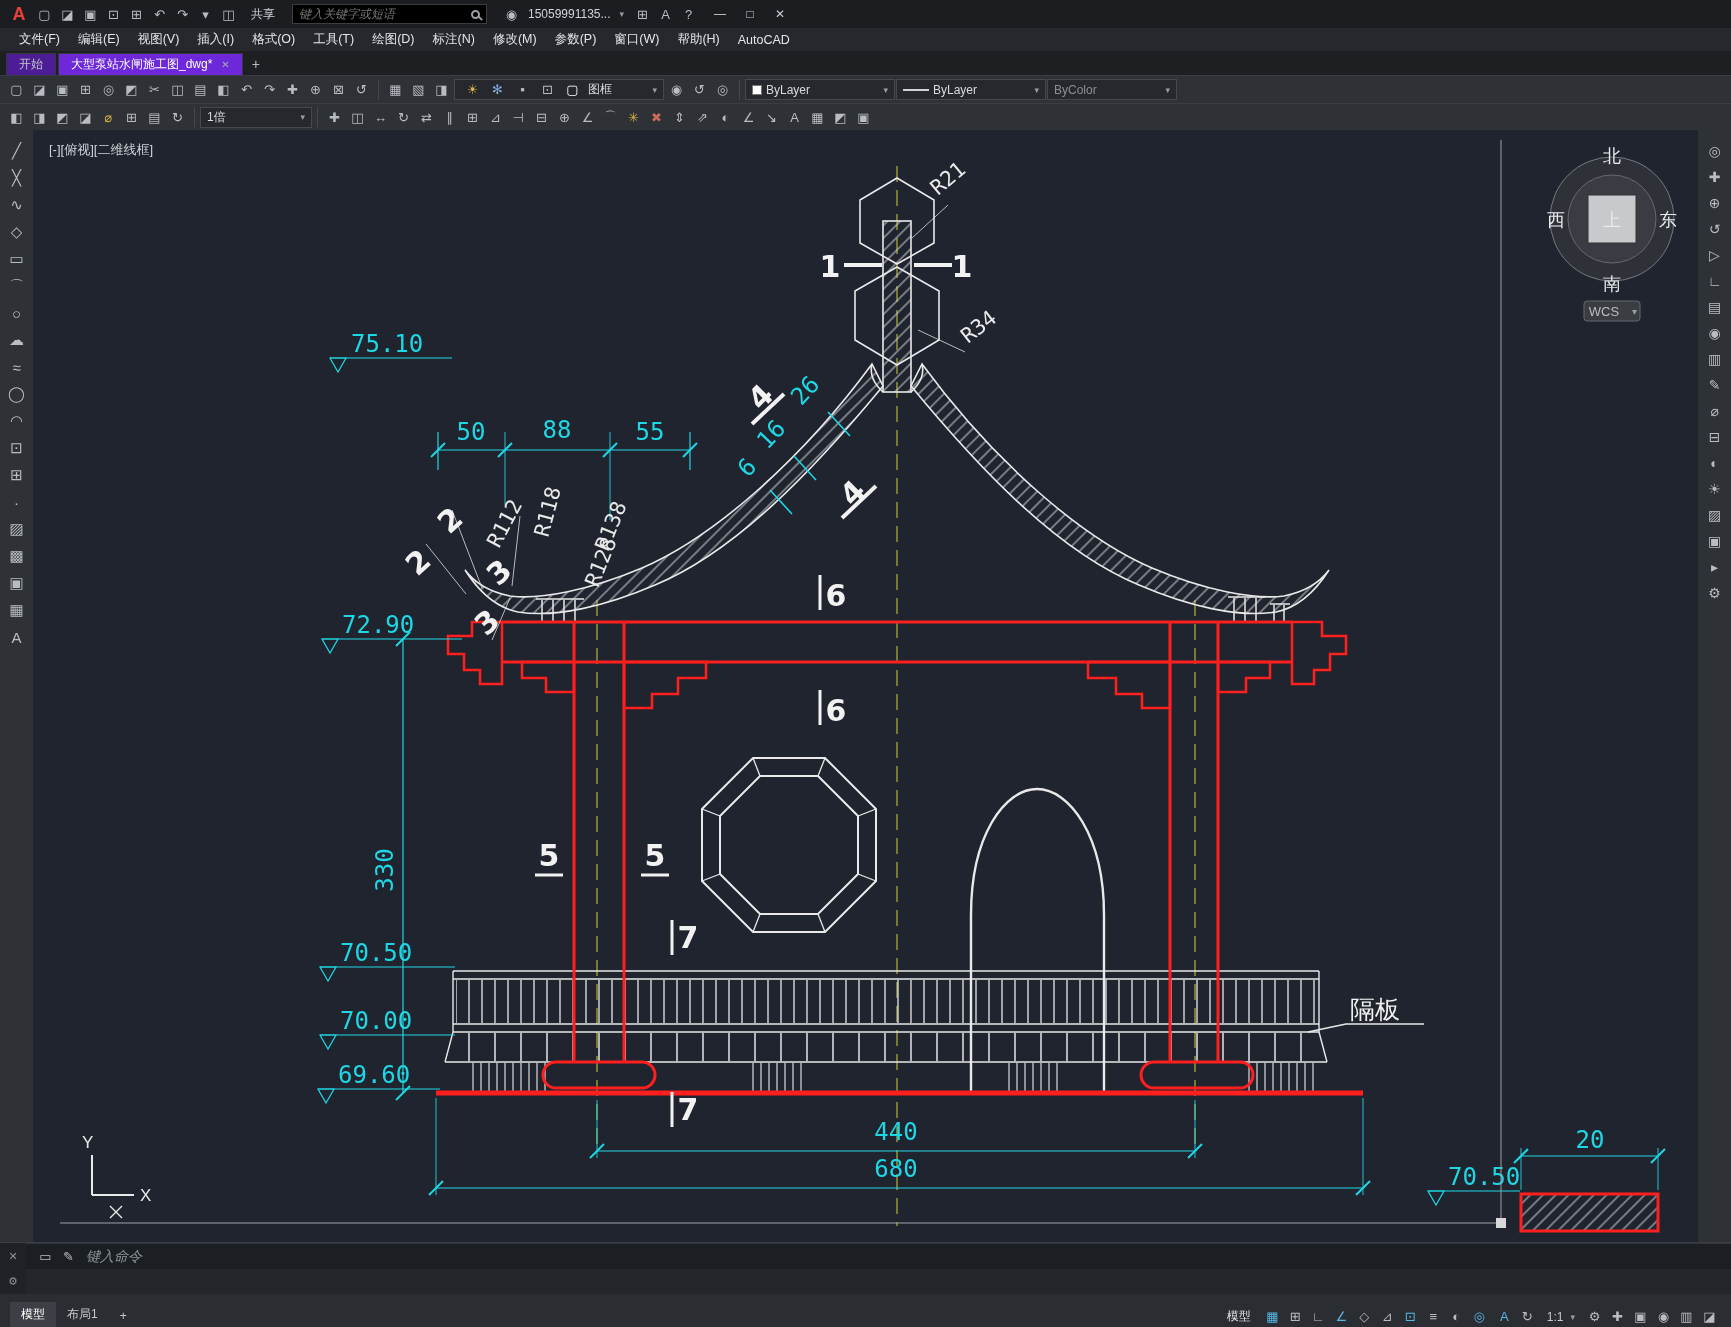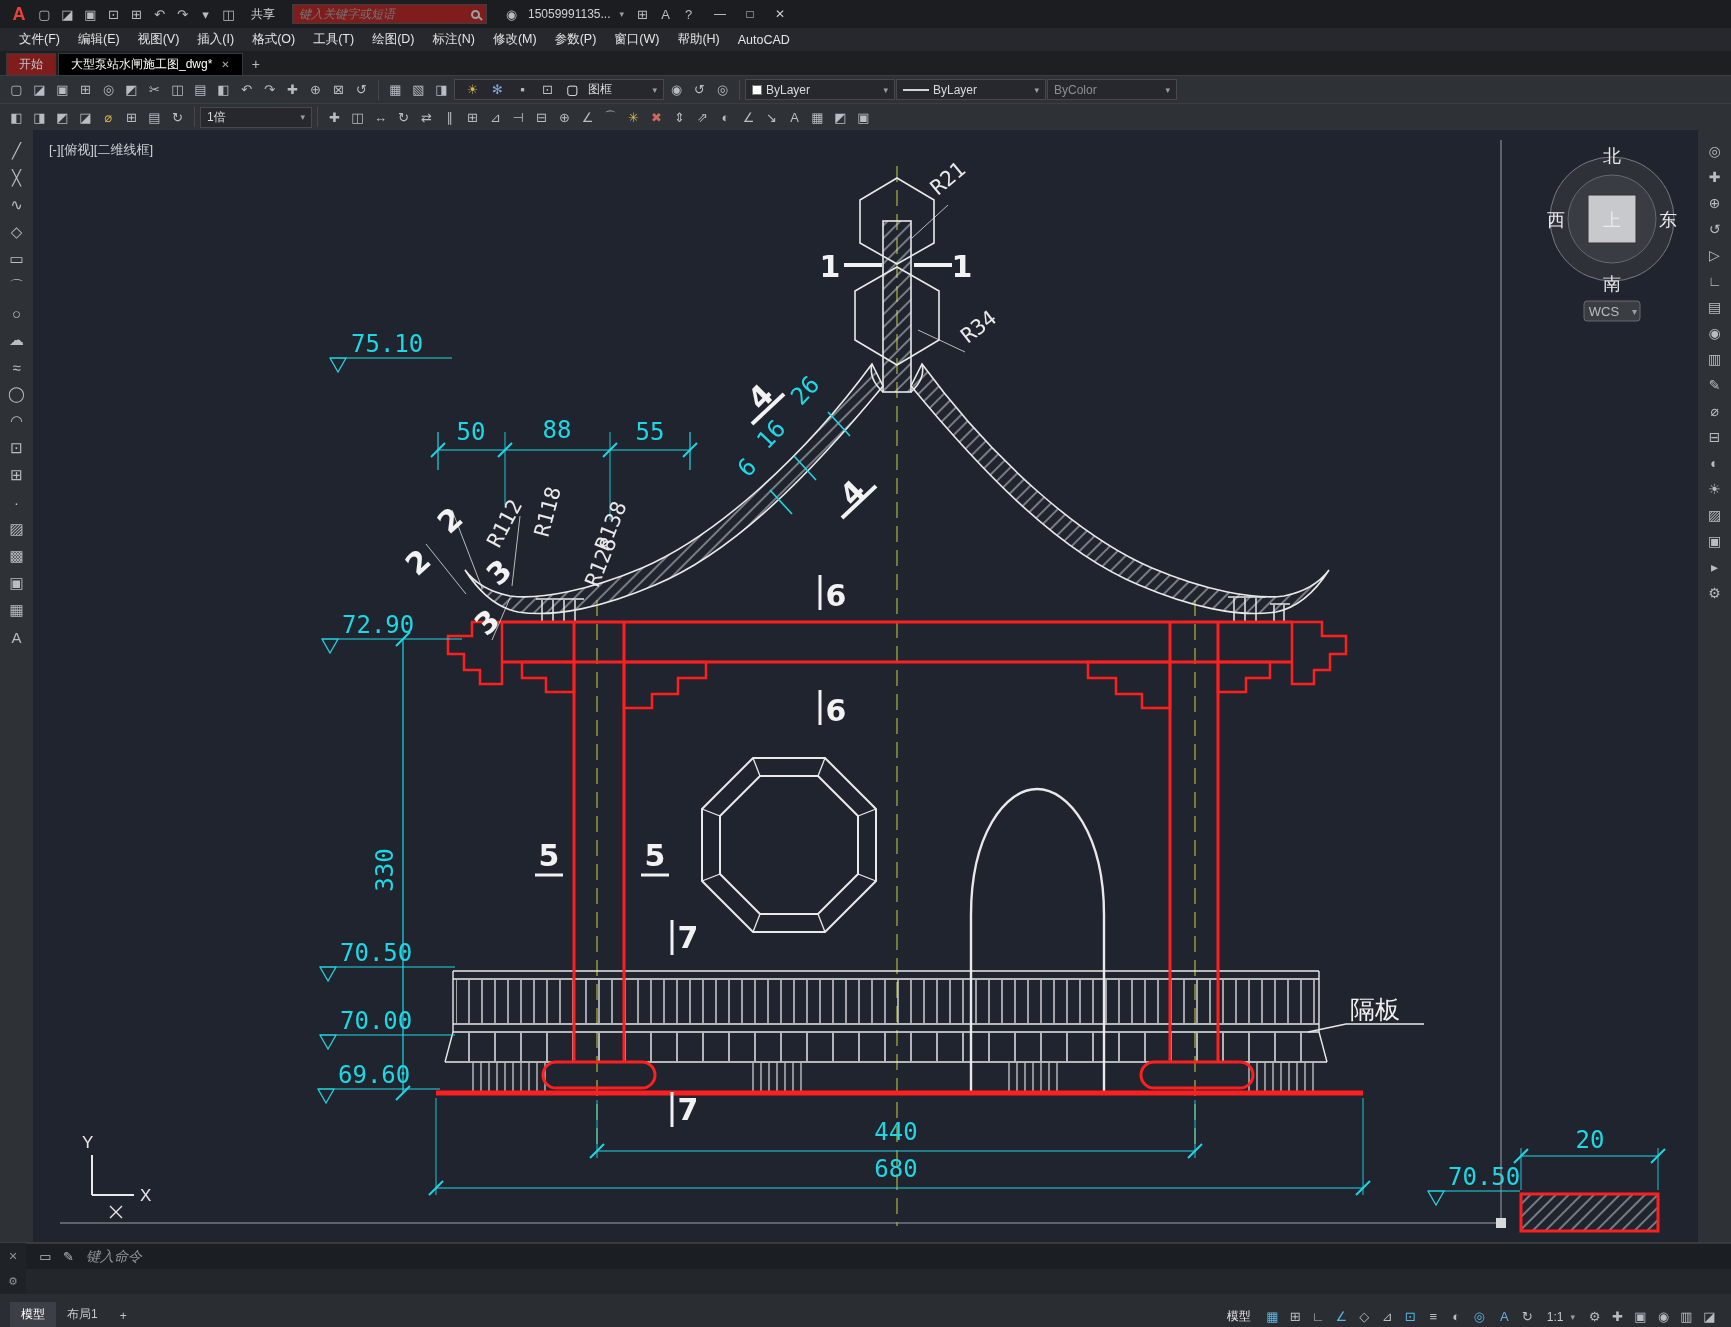--- a/index.html
+++ b/index.html
@@ -6,34 +6,34 @@
   *{box-sizing:border-box;margin:0;padding:0}
   body{width:1731px;height:1327px;background:#15171b;font-family:"Liberation Sans","DejaVu Sans",sans-serif;overflow:hidden;color:#d6d8db;user-select:none}
   .icon{display:inline-flex;align-items:center;justify-content:center;width:23px;height:21px;font-size:13px;color:#b9bdc3;border-radius:2px;flex:none}
   .icon.active{color:#58b6e6}
   .caret{color:#9a9ea4;font-size:9px;margin-left:4px}
   
   .titlebar{height:28px;display:flex;align-items:center;background:#1b1d21;padding:0 0 0 6px;gap:1px}
   .logo{width:26px;height:24px;display:flex;align-items:center;justify-content:center;color:#e8413a;font-weight:bold;font-size:18px}
   .share{display:flex;align-items:center;gap:5px;font-size:12px;color:#cfd2d6;padding:0 10px}
   .title-center{flex:1;display:flex;justify-content:center;gap:16px;font-size:13px;color:#dadce0;white-space:nowrap}
-  .search{display:flex;align-items:center;background:#7f1d1d;border:1px solid #3a3d42;height:20px;width:195px;padding:0 6px;gap:12px;margin:8px 6px}
+  .search{display:flex;align-items:center;background:#000000;border:1px solid #3a3d42;height:20px;width:195px;padding:0 6px;gap:12px;margin:8px 6px}
   .search input{flex:1;background:transparent;border:0;color:#9ea2a8;font-style:italic;font-size:12px;outline:none;min-width:0}
   .mag{width:9px;height:9px;border:2px solid #9aa0a6;border-radius:50%;position:relative;flex:none}
   .mag::after{content:"";position:absolute;width:6px;height:2px;background:#9aa0a6;transform:rotate(45deg);right:-5px;bottom:-2px}
   .user{display:flex;align-items:center;gap:5px;font-size:12px;color:#cfd2d6;padding:0 6px;white-space:nowrap}
   .winbtns{display:flex;margin-left:4px}
   .winbtn{width:30px;height:28px;display:flex;align-items:center;justify-content:center;font-size:12px;color:#c9ccd1}
   
   .menubar{height:23px;background:#26282d;display:flex;align-items:center;padding-left:10px}
   .menu-item{padding:0 9px;font-size:12.5px;color:#e3e5e8;height:100%;display:inline-flex;align-items:center}
   
   .tabrow{height:24px;background:#1d1f23;display:flex;align-items:flex-end;padding-left:6px;gap:2px}
-  .doctab{height:22px;display:flex;align-items:center;padding:0 12px;font-size:12px;background:#7f1d1d;color:#c2c5ca;border:1px solid #35383d;border-bottom:none}
-  .doctab.active{background:#000000;color:#fff}
+  .doctab{height:22px;display:flex;align-items:center;padding:0 12px;font-size:12px;background:#4c1d95;color:#c2c5ca;border:1px solid #35383d;border-bottom:none}
+  .doctab.active{background:#6d28d9;color:#fff}
   .tab-close{margin-left:9px;font-size:10px;color:#a9adb3}
   .tab-add{width:22px;height:22px;display:flex;align-items:center;justify-content:center;color:#b9bdc3;font-size:14px}
   
   .toolbar{background:#2e3136;border-top:1px solid #3a3d42;display:flex;align-items:center;padding:0 5px;gap:1px}
   .toolbar1{height:28px}
   .toolbar2{height:27px}
   .combo{display:flex;align-items:center;height:21px;background:#26282d;border:1px solid #45484e;font-size:12px;color:#d8dadd;padding:0 6px;gap:4px;flex:none}
   .combo .val{white-space:nowrap}
   .combo .caret{margin-left:auto}
   .combo.dis{color:#8a8e94}

